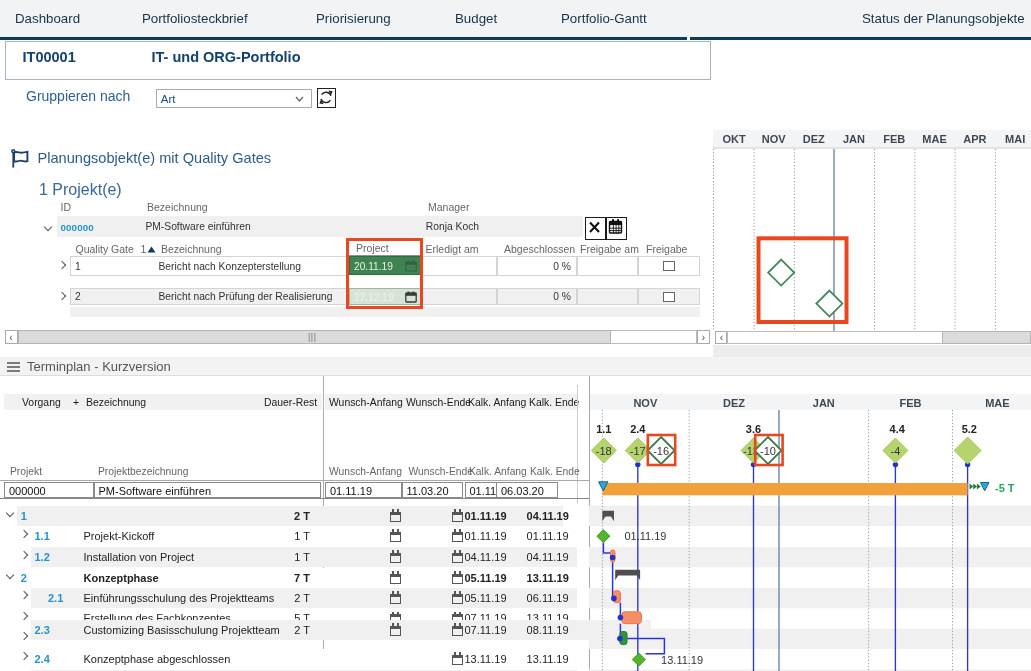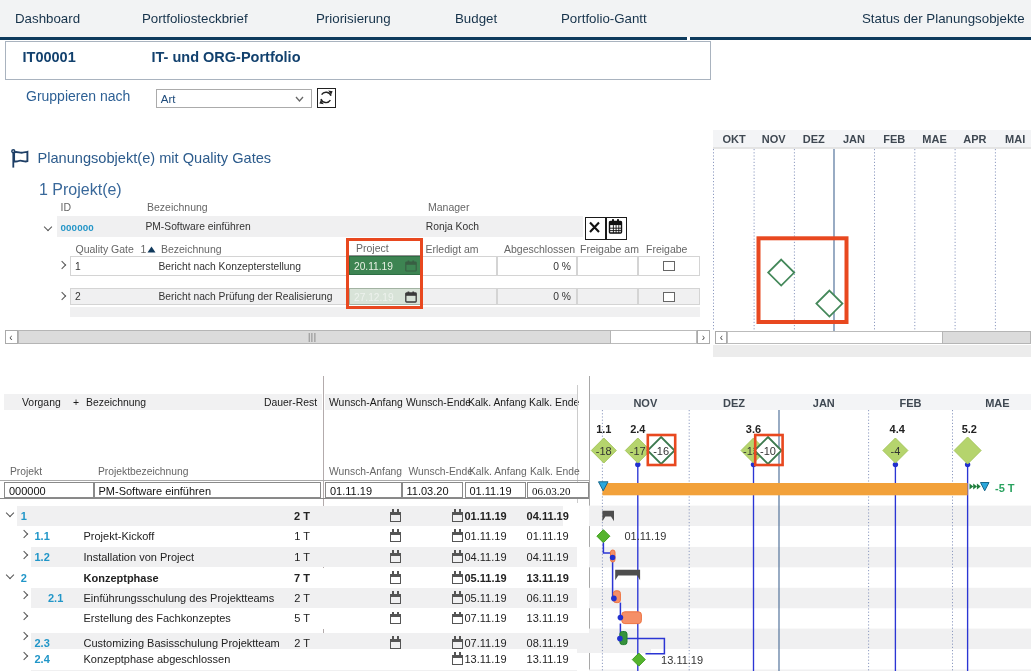--- a/index.html
+++ b/index.html
@@ -212,20 +212,26 @@
       <path d="M116.4 160.6 l13 13 l-13 13 l-13 -13 z"></path>
     </g>
     <rect x="45.5" y="108.3" width="88" height="83.7" fill="none" stroke="#e8481f" stroke-width="4"></rect>
   </svg>
 
   <div class="sbbtn" style="left:715.4px;top:331px;width:12px;height:13px;line-height:12.5px;">‹</div>
   <div class="sbtrack" style="left:727.4px;top:331px;width:303.6px;height:13px;"></div>
   <div class="sbthumb" style="left:942.4px;top:331px;width:88.6px;height:13px;"></div>
   <div class="abs" style="left:713px;top:344.5px;width:318px;height:12.5px;background:#ececec;"></div>
 
+  <div class="abs" id="tpbar">
+    <svg style="position:absolute;left:7px;top:4.5px" width="13" height="10" viewBox="0 0 13 10">
+        <path d="M0 1h13M0 5h13M0 9h13" stroke="#555" stroke-width="1.7"></path>
+      </svg>
+    <span style="position:absolute;left:27px;top:2px;font-size:13px;">Terminplan - Kurzversion</span>
+  </div>
 
   <div class="abs" style="left:4px;top:393.5px;width:318px;height:16.5px;background:#f1f1f2;"></div>
   <div class="abs" style="left:325px;top:393.5px;width:252px;height:16.5px;background:#f1f1f2;"></div>
   <div class="abs" style="left:589px;top:393.5px;width:442px;height:16.5px;background:#f3f4f6;"></div>
   <div class="bhd" style="left:22px;">Vorgang</div>
   <div class="bhd" style="left:73px;">+</div>
   <div class="bhd" style="left:86px;">Bezeichnung</div>
   <div class="bhd" style="left:264px;">Dauer-Rest</div>
   <div class="bhd" style="left:329px;">Wunsch-Anfang</div>
   <div class="bhd" style="left:406px;">Wunsch-Ende</div>
@@ -240,21 +246,21 @@
   <div class="bhd2" style="left:329px;">Wunsch-Anfang</div>
   <div class="bhd2" style="left:408.5px;">Wunsch-Ende</div>
   <div class="bhd2" style="left:469px;">Kalk. Anfang</div>
   <div class="bhd2" style="left:530px;">Kalk. Ende</div>
   <div class="abs" style="left:0px;top:480px;width:589px;height:1px;background:#aaa;"></div>
   <div class="inpcell" style="left:4px;width:89.5px;">000000</div>
   <div class="inpcell" style="left:93.5px;width:227px;">PM-Software einführen</div>
   <div class="inpcell" style="left:325px;width:76.5px;">01.11.19</div>
   <div class="inpcell" style="left:401.5px;width:61px;">11.03.20</div>
   <div class="inpcell" style="left:464.5px;width:61px;">01.11.19</div>
-  <div class="inpcell" style="left:527px;width:61.5px;font-family:Liberation Serif, serif;">06.03.20</div>
+  <div class="inpcell" style="left:496px;width:61.5px;">06.03.20</div>
   <div class="abs" style="left:0px;top:498px;width:589px;height:1px;background:#888;"></div>
 
   <div class="brow" style="left:17px;top:505.6px;">
       <span class="bnum" style="left:3.7px;">1</span>
       <span class="bbez" style="left:66.5px;font-weight:bold;margin-top:27px;">Projekt-Startup</span>
       <span class="bdur" style="left:266px;font-weight:bold;">2 T</span>
       <span class="cal c1" style="left:373px;"></span>
       <span class="cal c2" style="left:435px;"></span>
       <span class="bd1" style="left:447.5px;font-weight:bold;">01.11.19</span>
       <span class="bd2" style="left:509.6px;font-weight:bold;">04.11.19</span>
@@ -303,21 +309,21 @@
   <div class="brow" style="left:31px;top:608.3px;background:#fff;width:546px;">
       <span class="bnum" style="left:3.5px;margin-top:44px;">2.2</span>
       <span class="bbez" style="left:52.5px;">Erstellung des Fachkonzeptes</span>
       <span class="bdur" style="left:252px;">5 T</span>
       <span class="cal c1" style="left:359px;"></span>
       <span class="cal c2" style="left:421px;"></span>
       <span class="bd1" style="left:433.5px;">07.11.19</span>
       <span class="bd2" style="left:495.6px;">13.11.19</span>
     </div>
   <div class="cvr abs" style="left:21px;top:612.5px;"></div>
-  <div class="brow" style="left:31px;top:633px;width:620px;">
+  <div class="brow" style="left:31px;top:620px;width:620px;">
       <span class="bnum" style="left:3.5px;">2.3</span>
       <span class="bbez" style="left:52.5px;">Customizing Basisschulung Projektteam</span>
       <span class="bdur" style="left:252px;">2 T</span>
       <span class="cal c1" style="left:359px;"></span>
       <span class="cal c2" style="left:421px;"></span>
       <span class="bd1" style="left:433.5px;">07.11.19</span>
       <span class="bd2" style="left:495.6px;">08.11.19</span>
     </div>
   <div class="cvr abs" style="left:21px;top:632.9000000000001px;"></div>
   <div class="brow" style="left:31px;top:649.1px;background:#fff;width:546px;">

